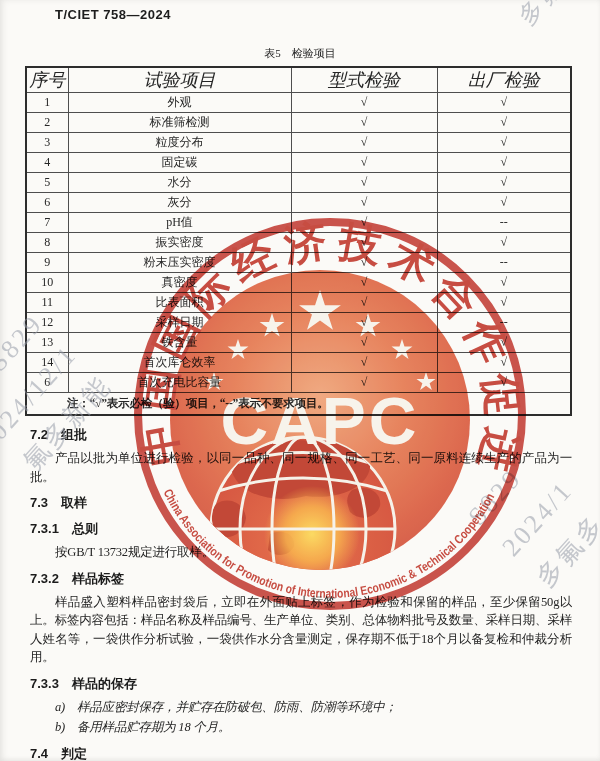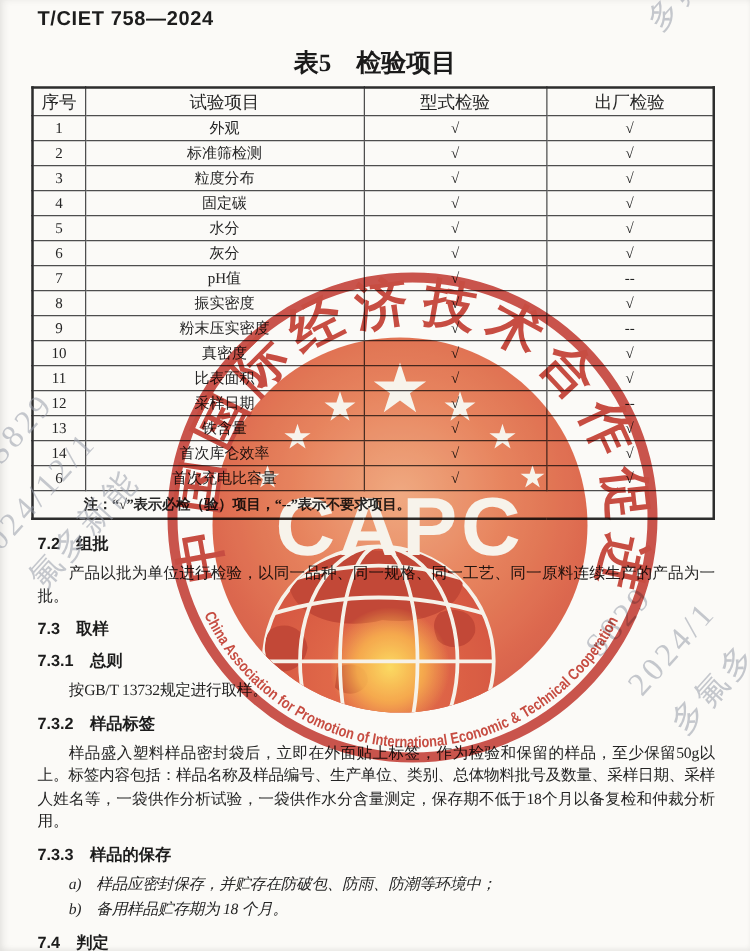--- a/index.html
+++ b/index.html
@@ -1,27 +1,27 @@
 <!DOCTYPE html>
 <html><head>
 <meta charset="utf-8">
 <style>
   html,body{margin:0;padding:0;background:#e8e8e8;}
   .page{position:relative;width:600px;height:761px;background:#fbfaf7;overflow:hidden;
         font-family:"Liberation Serif","DejaVu Serif",serif;color:#222;
         box-shadow:inset 3px 0 6px rgba(0,0,0,.07), inset 0 -2px 4px rgba(0,0,0,.04);}
   .doc-number{padding:7px 0 0 30px;font-family:"Liberation Sans","DejaVu Sans",sans-serif;
-        font-weight:bold;font-size:16px;letter-spacing:.5px;color:#1d1d1d;}
-  .table-title{margin-top:12px;text-align:center;font-weight:bold;font-size:20px;color:#1b1b1b;}
+        font-weight:bold;font-size:13px;letter-spacing:.5px;color:#1d1d1d;margin-left:25px;}
+  .table-title{margin-top:24px;text-align:center;font-weight:normal;font-size:11px;color:#1b1b1b;}
   table.inspection{margin:5px 0 0 25px;width:545px;border-collapse:collapse;table-layout:fixed;
         font-size:12px;color:#262626;}
   table.inspection td,table.inspection th{border:1px solid #4e4e4e;text-align:center;
         padding:0;height:19px;font-weight:normal;overflow:hidden;white-space:nowrap;}
   table.inspection{border:2px solid #2d2d2d;}
-  table.inspection thead th{height:21px;font-size:14px;}
+  table.inspection thead th{height:21px;font-size:18px;font-style:italic;}
   table.inspection .note-cell{height:21px;text-align:left;padding-left:40px;font-size:11.5px;
         font-weight:600;letter-spacing:-.2px;}
   .sections{margin:10px 28px 0 30px;}
   .sec-heading{font-family:"Liberation Sans","DejaVu Sans",sans-serif;font-weight:bold;
         font-size:13px;margin:8px 0 5px;color:#1c1c1c;}
   .sec-heading .sec-num{margin-right:13px;}
   .para{font-size:12.5px;line-height:18.5px;text-align:justify;letter-spacing:-.2px;
         color:#242424;margin:0 0 2px;}
   .para.indent{text-indent:2em;}
   .para.listitem{padding-left:2em;font-style:italic;}

